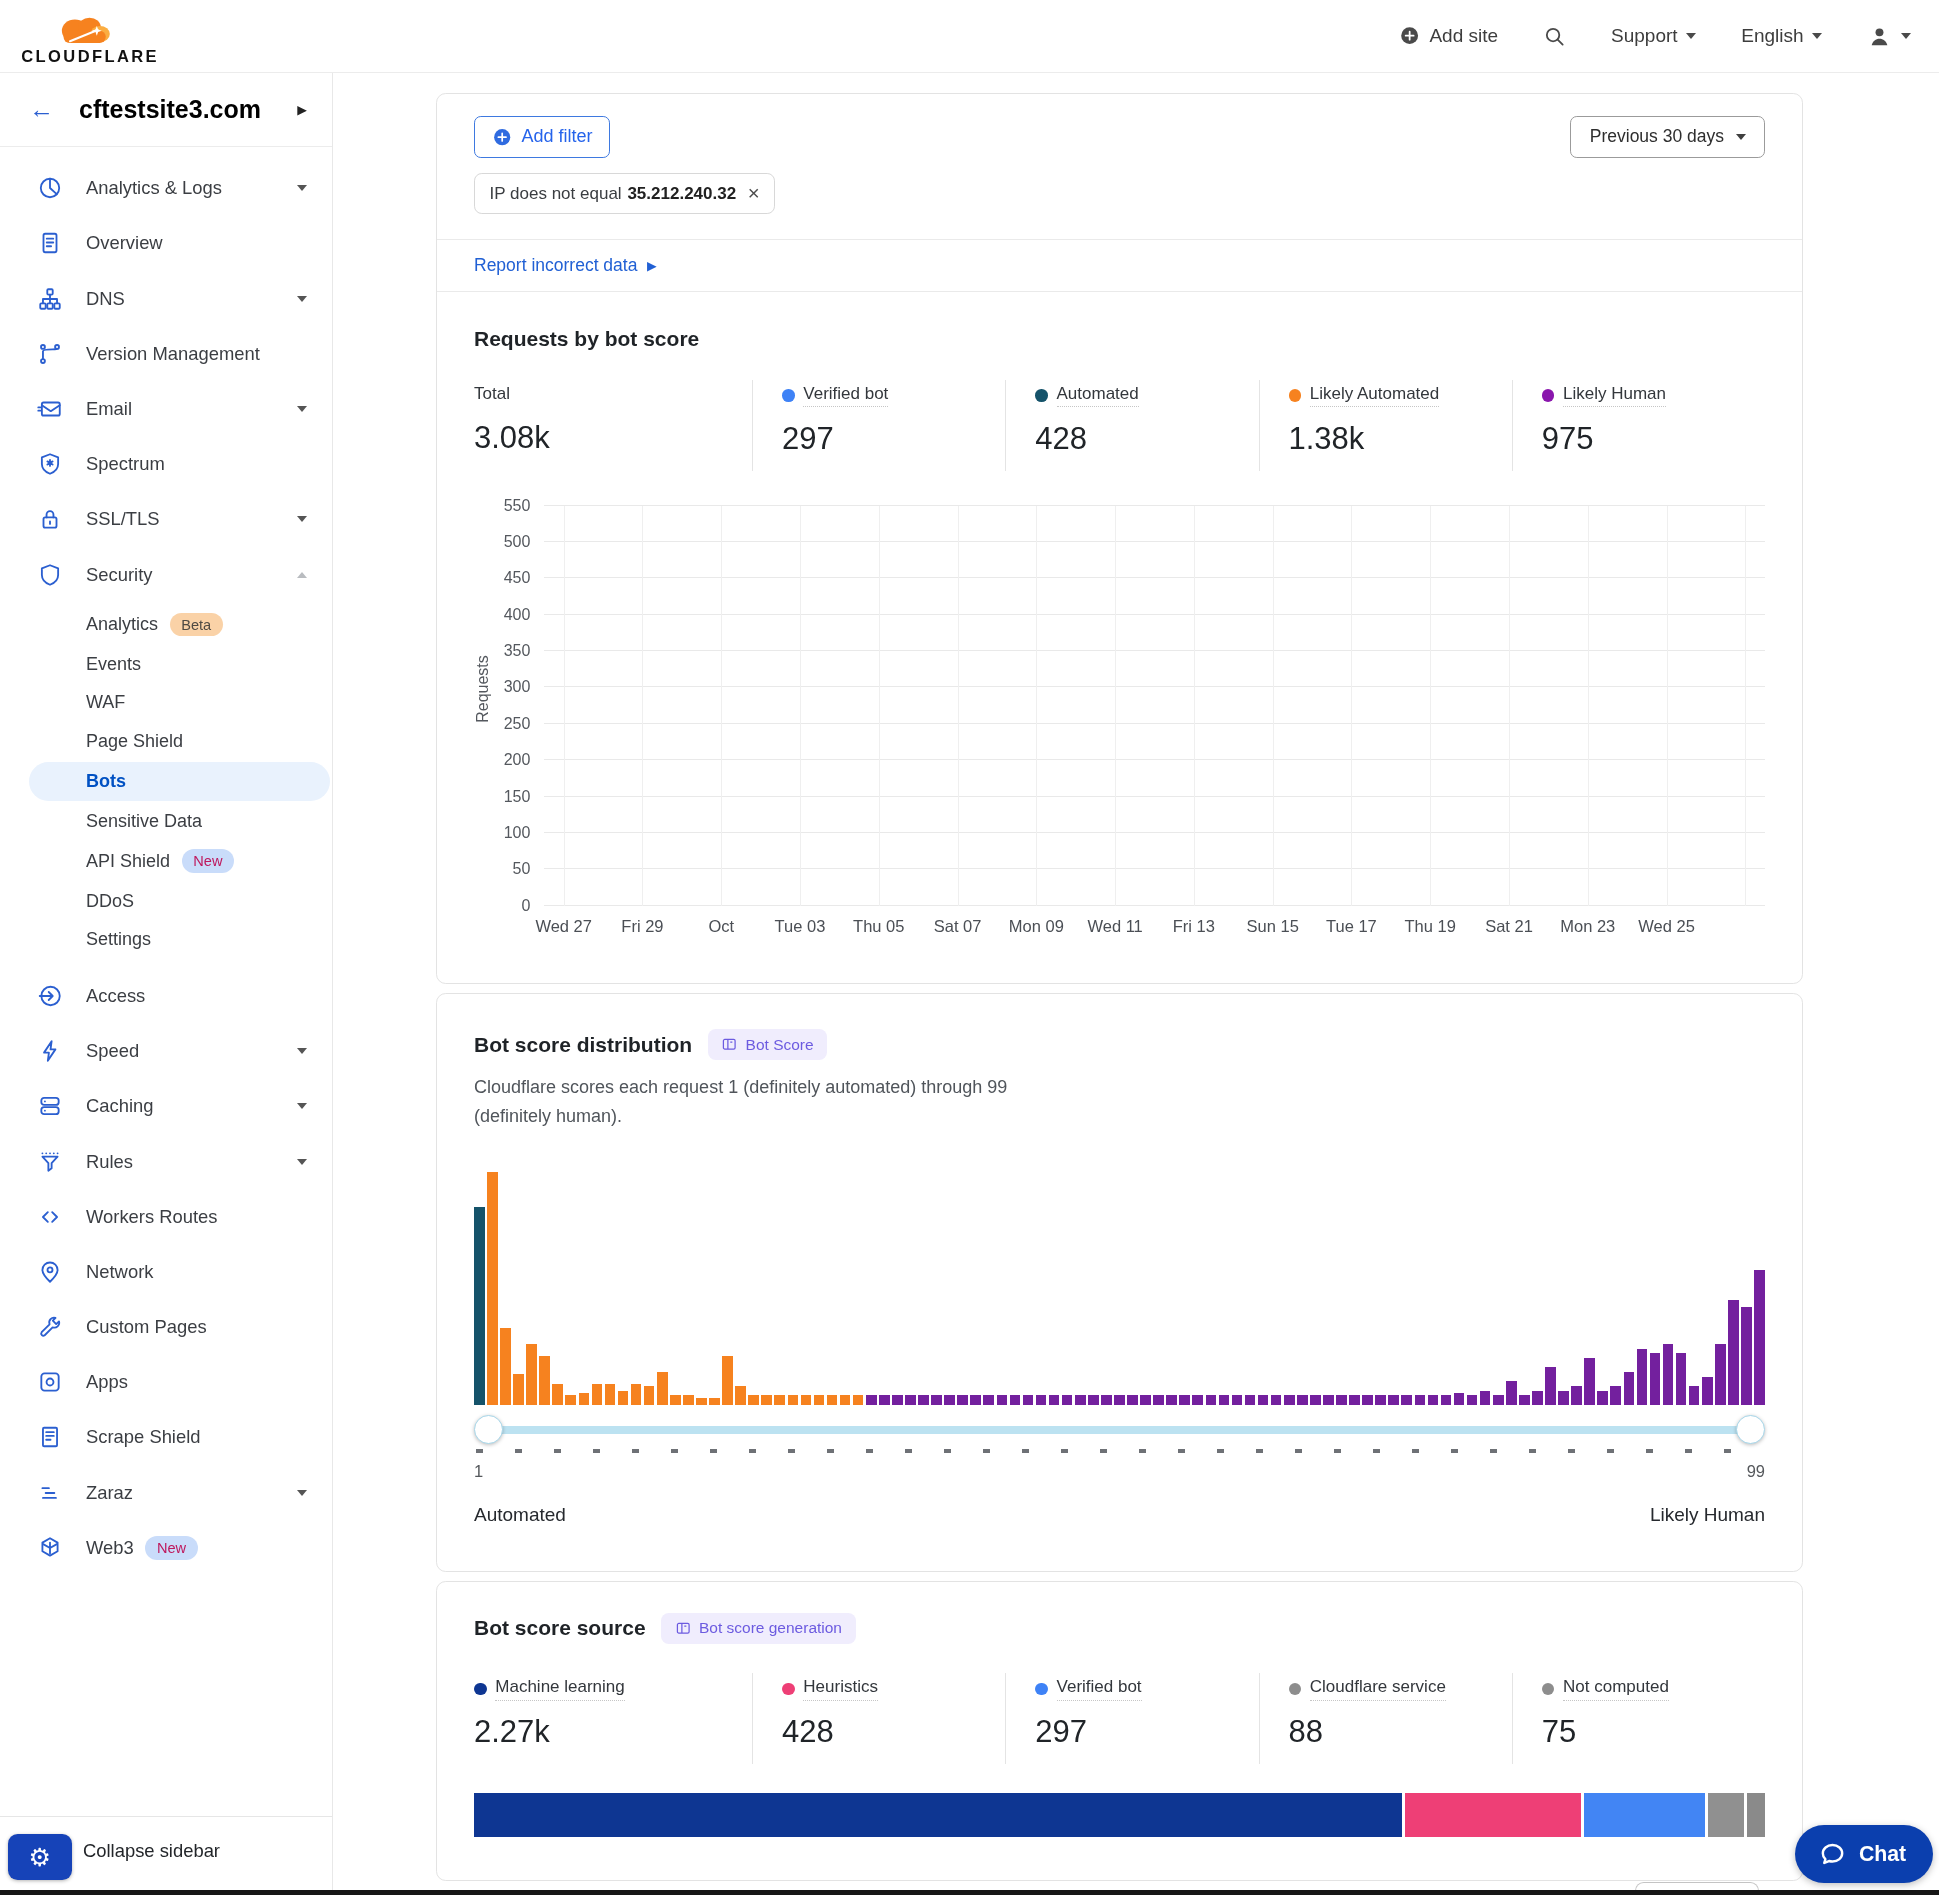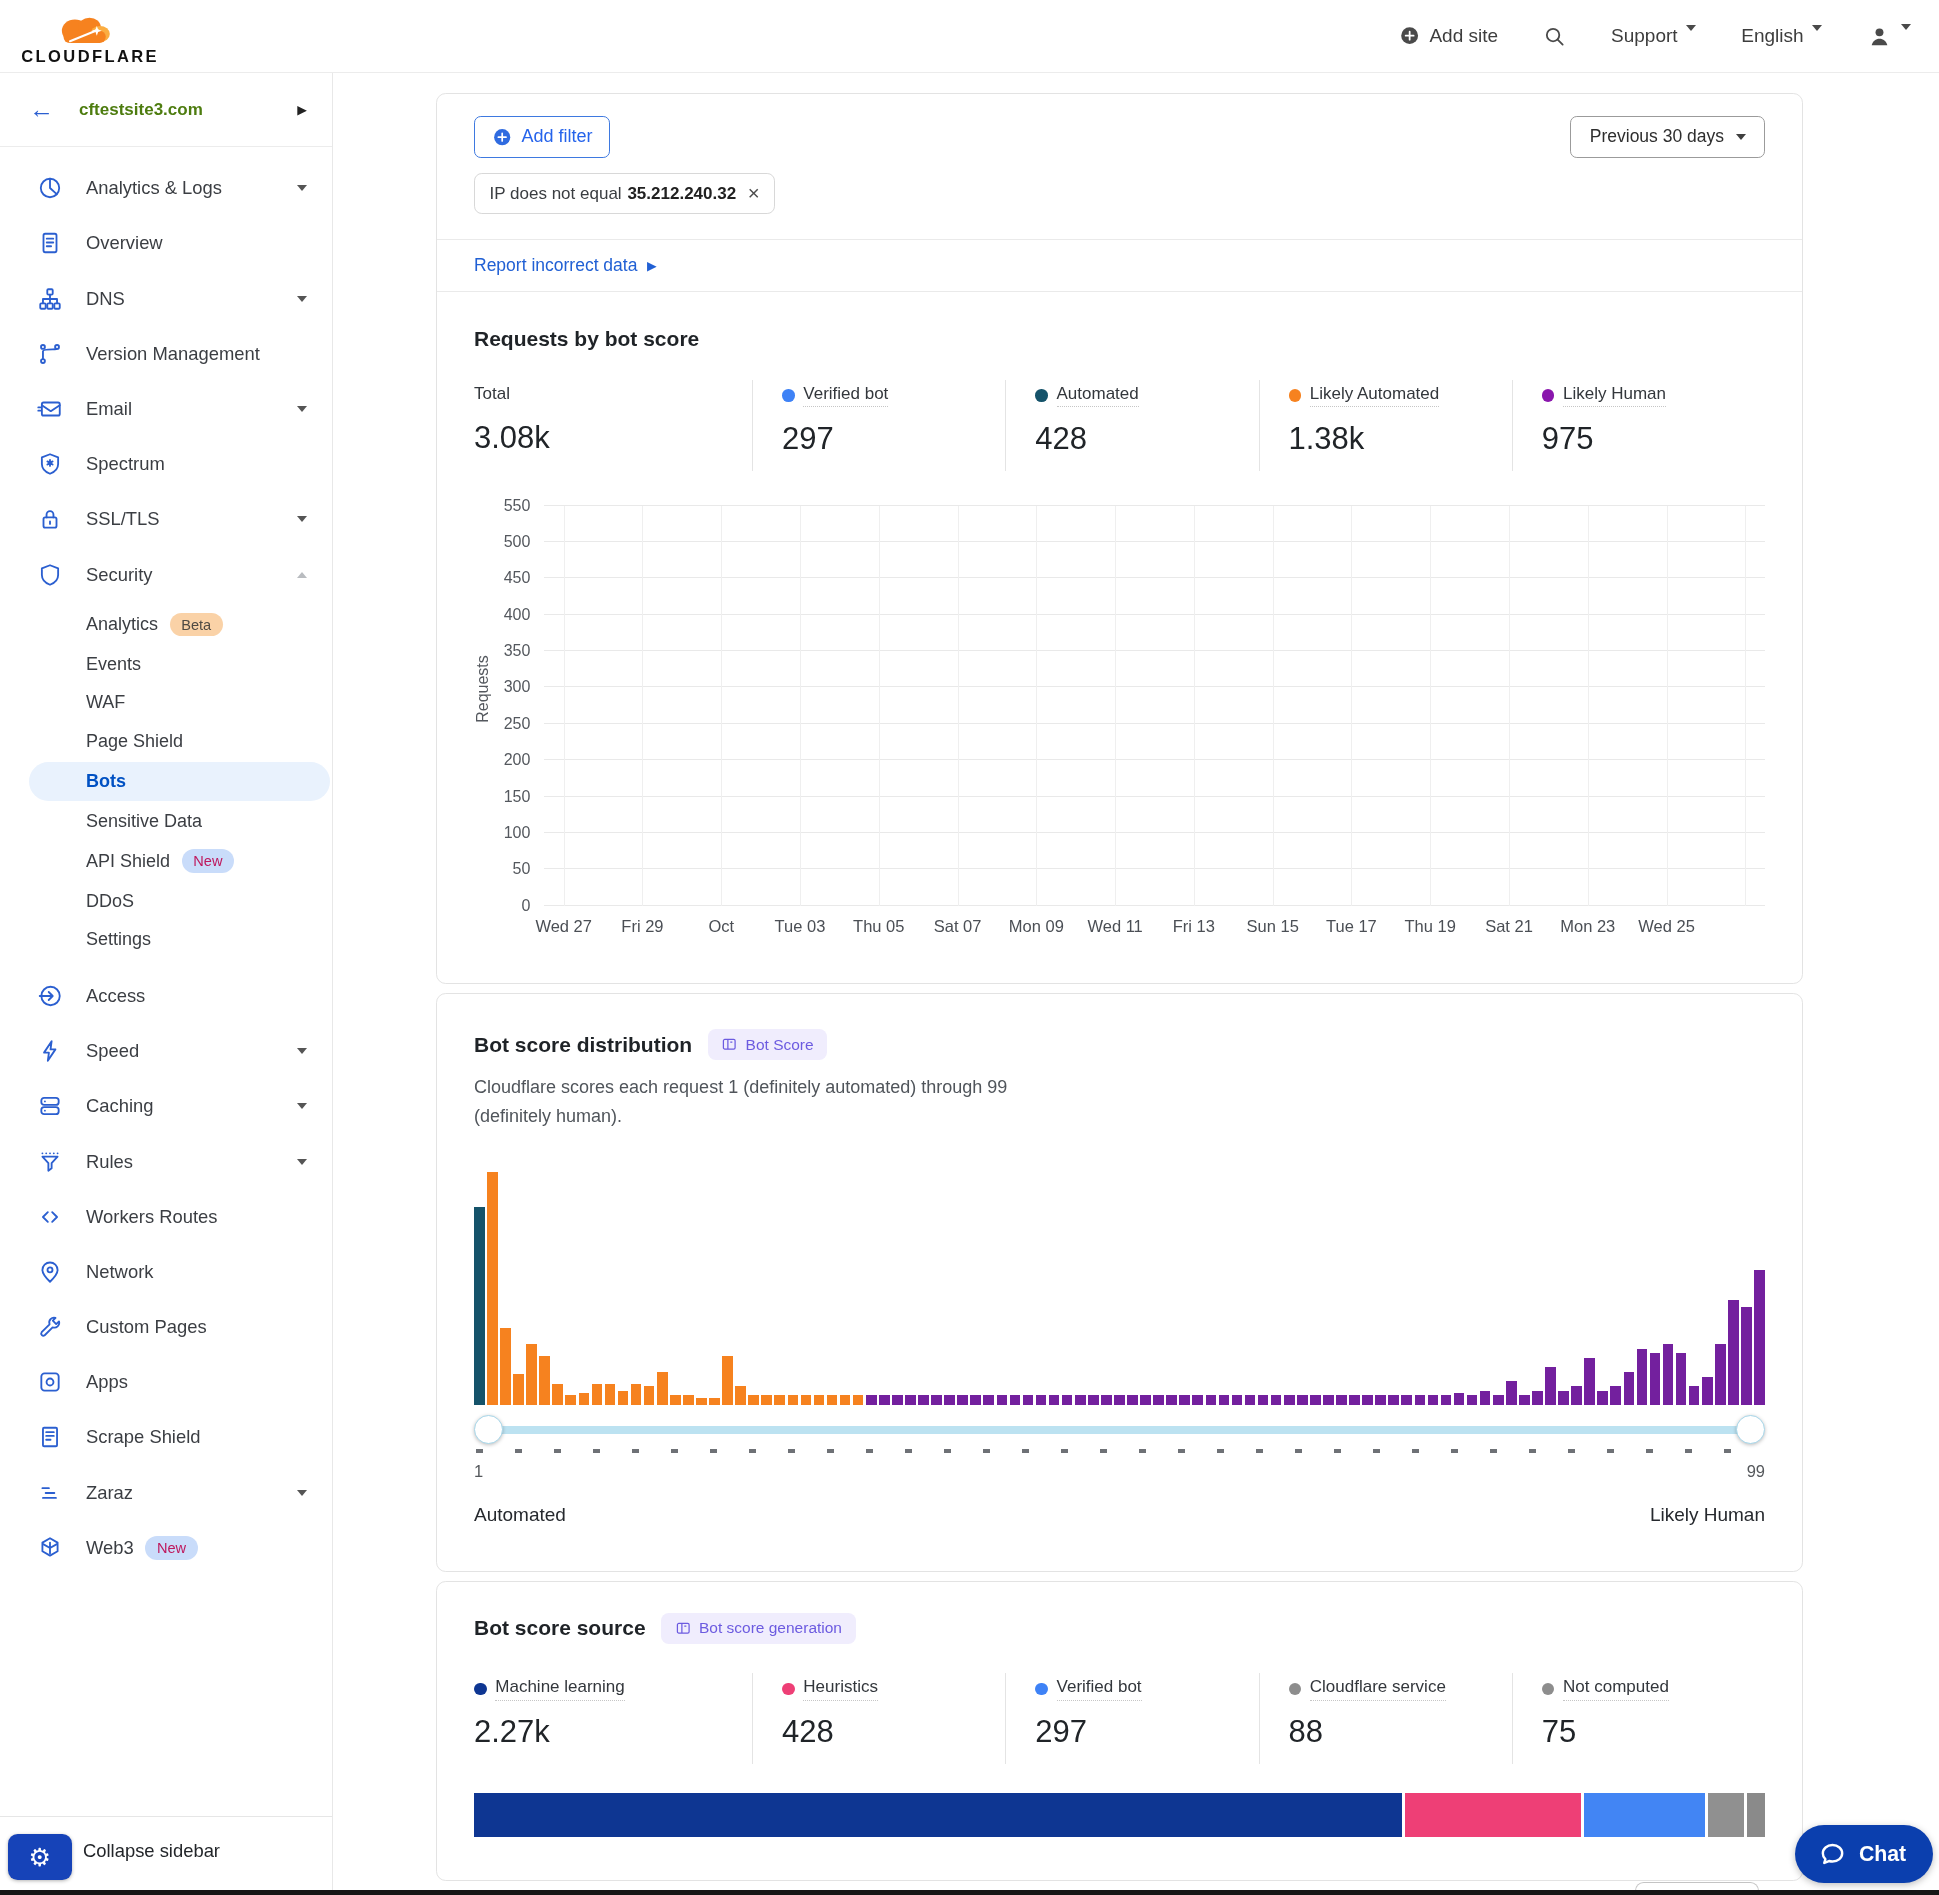--- a/index.html
+++ b/index.html
@@ -7,29 +7,29 @@
   body {
     width:1940px; height:1895px; position:relative; background:#fff;
     font-family:"Liberation Sans", sans-serif; color:#24272c;
   }
   
   .topbar { height:73px; display:flex; align-items:center; padding:0 29px 0 21.3px; border-bottom:1px solid #ececec; background:#fff; }
   .brand { display:flex; flex-direction:column; align-items:flex-start; line-height:1; }
   .brand svg { margin-left:29px; }
   .brand-text { font-size:16.5px; font-weight:700; letter-spacing:2.4px; color:#111; margin-top:1px; }
   .topbar-right { margin-left:auto; display:flex; align-items:center; gap:45px; font-size:19px; color:#3d3d3d; }
-  .top-item { display:flex; gap:8.7px; cursor:pointer; }
+  .top-item { display:flex; align-items:center; gap:8.7px; cursor:pointer; }
   .caret-down { width:0; height:0; border-left:5.8px solid transparent; border-right:5.8px solid transparent; border-top:6.8px solid #4a4a4a; display:inline-block; }
   .caret-up-gray { width:0; height:0; border-left:5.8px solid transparent; border-right:5.8px solid transparent; border-bottom:6.8px solid #b9bcc0; display:inline-block; }
   
   .layout { display:flex; height:1817px; }
   .sidebar { width:333px; flex-shrink:0; border-right:1px solid #e8e8e8; position:relative; background:#fff; }
   .site-row { height:74px; display:flex; align-items:center; padding:0 25px 0 29px; border-bottom:1px solid #ececec; }
   .back-arrow { color:#2b5fd0; font-size:25px; margin-right:25px; cursor:pointer; }
-  .site-name { font-size:17px; font-weight:700; color:#4d7c0f; }
+  .site-name { font-size:25px; font-weight:700; color:#000000; }
   .site-caret { margin-left:auto; font-size:12.6px; color:#222; }
   .nav { padding:13.6px 0 0 0; }
   .nav-item { display:flex; align-items:center; padding:14.6px 25px 14.6px 37px; font-size:18.4px; color:#3b3e43; cursor:pointer; }
   .nav-icon { width:26px; height:26px; color:#2b5fd0; margin-right:23px; flex-shrink:0; display:inline-flex; }
   .nav-icon svg { width:100%; height:100%; }
   .nav-caret { margin-left:auto; }
   .subnav { padding:1.9px 0 9.7px 0; }
   .subnav-item { display:flex; align-items:center; padding:8.7px 19.4px 8.7px 86px; font-size:18px; color:#3b3e43; cursor:pointer; }
   .subnav-item.active { background:#e9f2fd; border-radius:23px; margin:1.9px 1.9px 1.9px 29px; padding-left:57px; color:#0051c3; font-weight:700; }
   .badge { border-radius:969px; font-size:14.6px; padding:3.9px 11.6px; margin-left:11.6px; }

